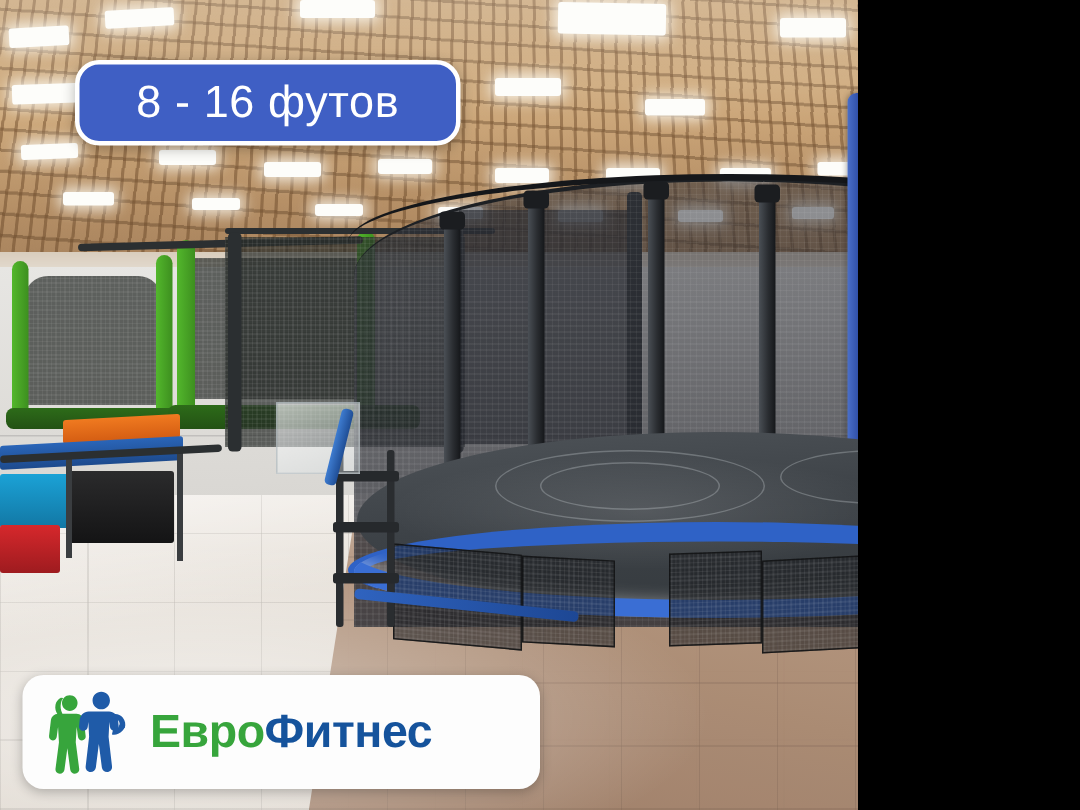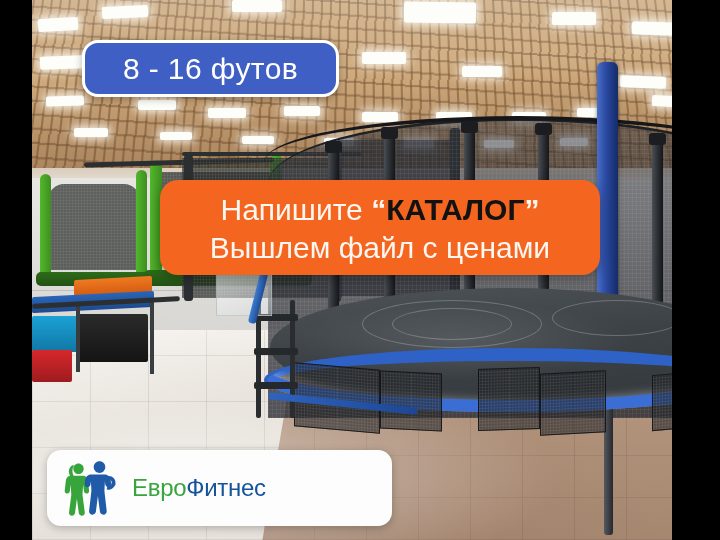--- a/index.html
+++ b/index.html
@@ -3,21 +3,21 @@
 <meta charset="utf-8">
 <title>EuroFitness Trampoline Ad</title>
 <style>
   * { margin:0; padding:0; box-sizing:border-box; }
   html, body {
     width:720px; height:540px; overflow:hidden;
     background:#000;
     font-family:"Liberation Sans", sans-serif;
   }
 
-  #ad { position:relative; width:640px; height:540px; overflow:hidden;margin-left:32px; }
+  #ad { position:relative; width:572px; height:540px; overflow:hidden; }
 
   
   .photo { position:absolute; inset:0; overflow:hidden; background:#cfcac4; }
 
   
   .ceiling {
     position:absolute; left:-4%; top:0; width:108%; height:175px;
     background:
       repeating-linear-gradient(92deg,
         rgba(120,84,50,.55) 0px, rgba(120,84,50,.55) 2px,
@@ -191,21 +191,21 @@
   .badge-orange .l1 .q{ color:#fdf7f2; font-weight:bold; }
 
   .logo-box{
     position:absolute; left:15px; top:450px; width:345px; height:76px;
     background:#fdfdfd; border-radius:14px;
     display:flex; align-items:center; gap:9px; padding:6px 12px 6px 14px;
     box-shadow:0 2px 8px rgba(0,0,0,.25);
   }
   .logo-mark{ width:62px; height:58px; flex:0 0 62px; }
   .logo-text{ display:flex; flex-direction:column; justify-content:center; }
-  .logo-title{ font-size:24px; font-weight:normal; line-height:32px; letter-spacing:-.3px; }
+  .logo-title{ font-size:31px; font-weight:bold; line-height:32px; letter-spacing:-.3px; }
   .logo-title .g{ color:#37a53c; }
   .logo-title .b{ color:#15539c; }
   .logo-sub{ font-size:17px; font-weight:bold; color:#1c5aa6; line-height:20px; letter-spacing:.2px; }
 
   .avito{
     position:absolute; right:10px; bottom:8px;
     display:flex; align-items:center; gap:4px;
     opacity:.82;
   }
   .avito svg{ display:block; }
@@ -344,24 +344,20 @@
     <div style="position:absolute; left:222px; top:272px; width:8px; height:52px;
                 background:linear-gradient(90deg,#3e7cd0,#1f4d95); transform:rotate(14deg); border-radius:3px;"></div>
     <div style="position:absolute; left:236px; top:400px; width:150px; height:7px;
                 background:linear-gradient(90deg,#2f63bf,#1d4794); transform:rotate(6deg); border-radius:3px;"></div>
   </div>
 
   <div class="badge-blue">
     <span>8 - 16 футов</span>
   </div>
 
-  <div class="badge-orange">
-    <span class="l1"><span>Напишите </span><span class="q">“</span><b>КАТАЛОГ</b><span class="q">”</span></span>
-    <span class="l2">Вышлем файл с ценами</span>
-  </div>
 
   <div class="logo-box">
     <svg class="logo-mark" viewBox="0 0 62 58">
 
       <g fill="#37a53c">
         <path d="M17.5 4.5c3.0 0 5.2 2.3 5.2 5.2 0 2.9-2.2 5.3-5.2 5.3-2.9 0-5.2-2.4-5.2-5.3 0-2.9 2.3-5.2 5.2-5.2z"></path>
         <path d="M11.6 6.2c-1.9 1.0-3.2 2.6-3.6 4.6-.5 2.4.2 4.6 1.4 6.6.6 1.0.9 1.9.7 3.0-.2 1.3-.6 2.5-.6 3.8l3.6-1.2c.3-2.3.2-4.5-.7-6.6-.9-2.1-1.2-4.2-.8-6.4.2-1.3.7-2.5 1.6-3.6z"></path>
         <path d="M13.6 16.8h8.4c2.6 0 4.6 2.0 4.9 4.5l1.2 10.4c.2 1.6-1.0 2.9-2.5 2.9-1.3 0-2.4-1.0-2.6-2.3l-.9-6.7-.6 10.3 2.3 17.6c.2 1.8-1.1 3.3-2.9 3.3-1.6 0-2.9-1.2-3.1-2.8l-1.9-14.2-1.9 14.2c-.2 1.6-1.5 2.8-3.1 2.8-1.8 0-3.1-1.5-2.9-3.3l2.3-17.6-.6-10.3-.9 6.7c-.2 1.3-1.3 2.3-2.6 2.3-1.5 0-2.7-1.3-2.5-2.9l1.2-10.4c.3-2.5 2.3-4.5 4.9-4.5z"></path>
       </g>
 

